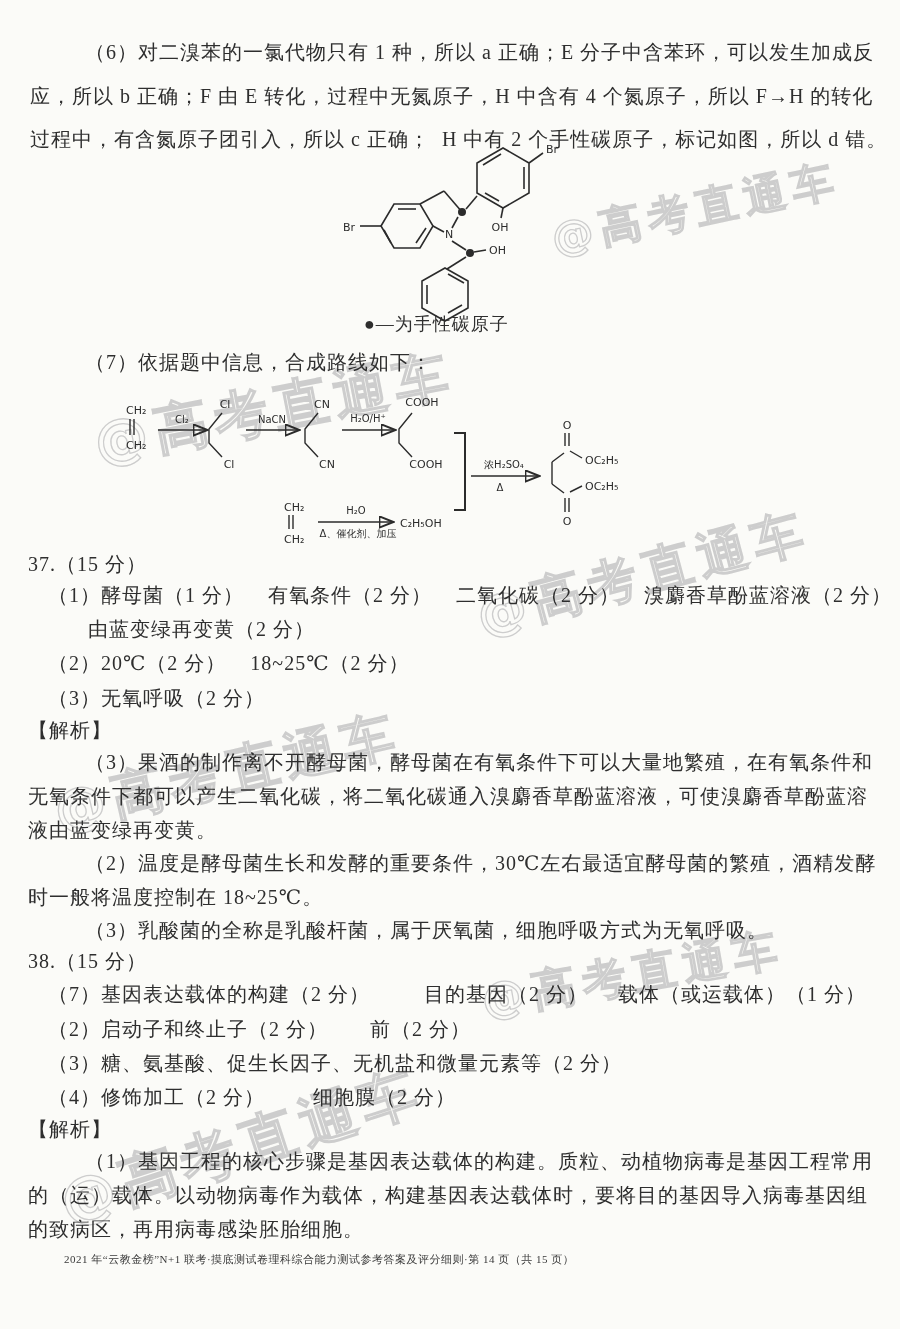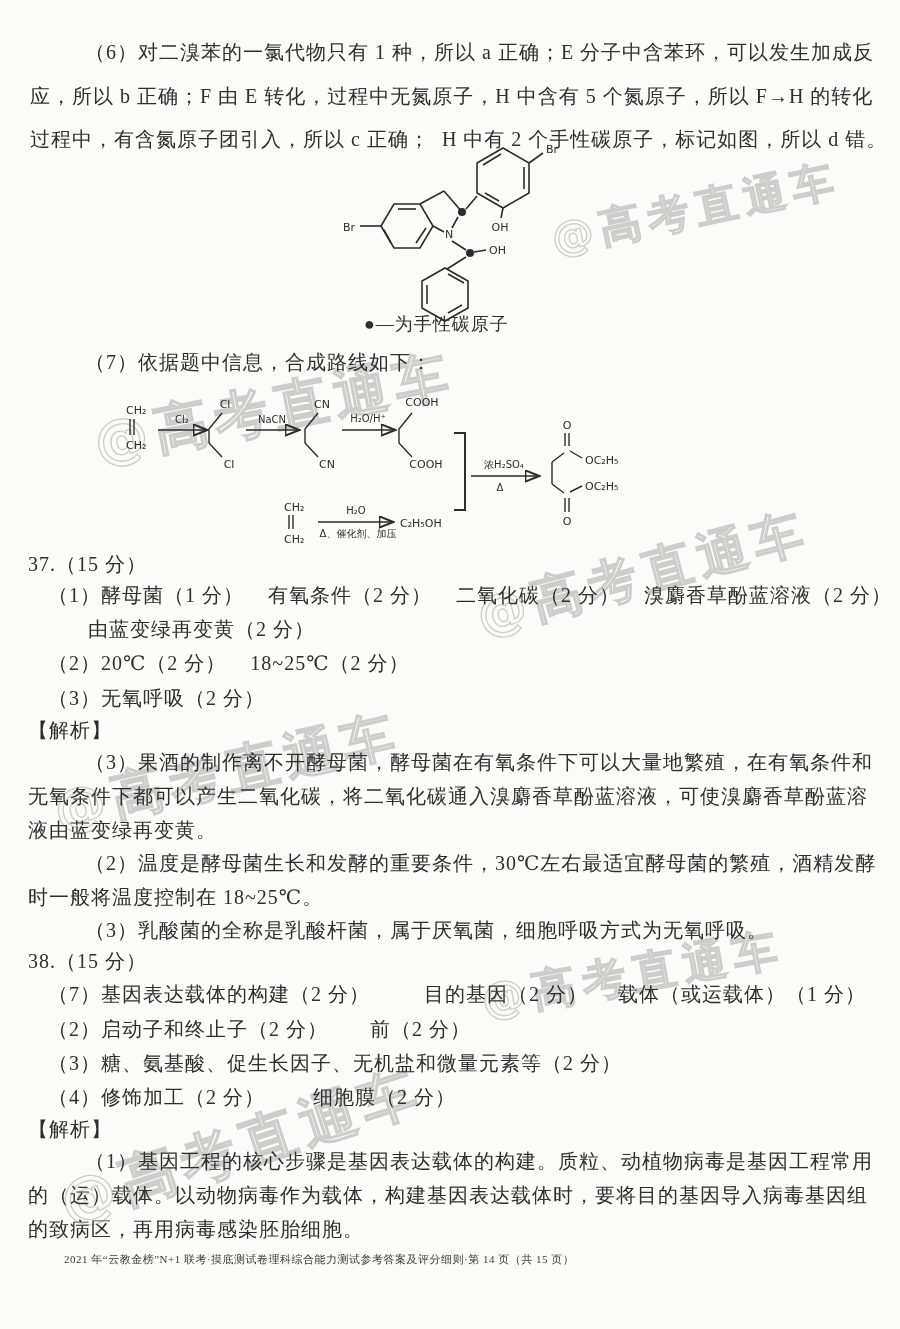--- a/index.html
+++ b/index.html
@@ -32,21 +32,21 @@
 <div class="page">
 
   <div class="wm" style="left:552px;top:212px;font-size:42px;transform:rotate(-12deg)">@高考直通车</div>
   <div class="wm" style="left:95px;top:408px;font-size:54px;transform:rotate(-11deg)">@高考直通车</div>
   <div class="wm" style="left:478px;top:585px;font-size:50px;transform:rotate(-15deg)">@高考直通车</div>
   <div class="wm" style="left:55px;top:778px;font-size:52px;transform:rotate(-13deg)">@高考直通车</div>
   <div class="wm" style="left:482px;top:972px;font-size:44px;transform:rotate(-10deg)">@高考直通车</div>
   <div class="wm" style="left:62px;top:1168px;font-size:56px;transform:rotate(-18deg)">@高考直通车</div>
 
   <div class="t" style="left:85px;top:40px">（6）对二溴苯的一氯代物只有 1 种，所以 a 正确；E 分子中含苯环，可以发生加成反</div>
-  <div class="t" style="left:30px;top:84px">应，所以 b 正确；F 由 E 转化，过程中无氮原子，H 中含有 5 个氮原子，所以 F→H 的转化</div>
+  <div class="t" style="left:30px;top:84px">应，所以 b 正确；F 由 E 转化，过程中无氮原子，H 中含有 4 个氮原子，所以 F→H 的转化</div>
   <div class="t" style="left:30px;top:127px">过程中，有含氮原子团引入，所以 c 正确；  H 中有 2 个手性碳原子，标记如图，所以 d 错。</div>
 
   <svg class="chem" style="left:325px;top:140px" width="350" height="198" viewBox="325 140 350 198">
     <g>
       <polygon points="381,226 394,204 420,204 433,226 420,248 394,248"></polygon>
       <line x1="398" y1="209" x2="416" y2="209"></line>
       <line x1="426" y1="228" x2="416" y2="243"></line>
       <line x1="391" y1="243" x2="384" y2="230"></line>
     </g>
     <g>

